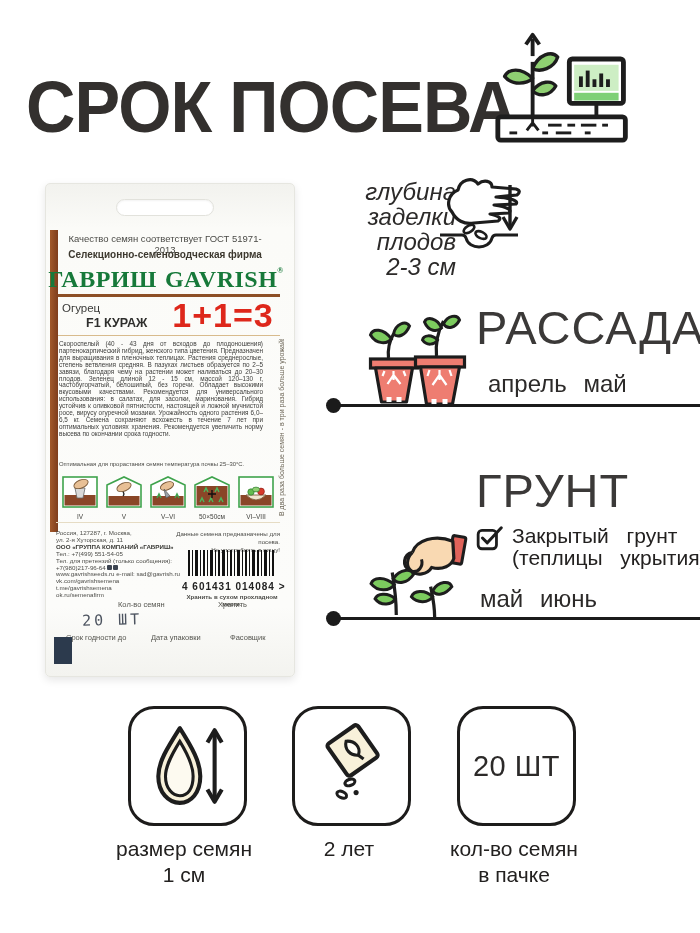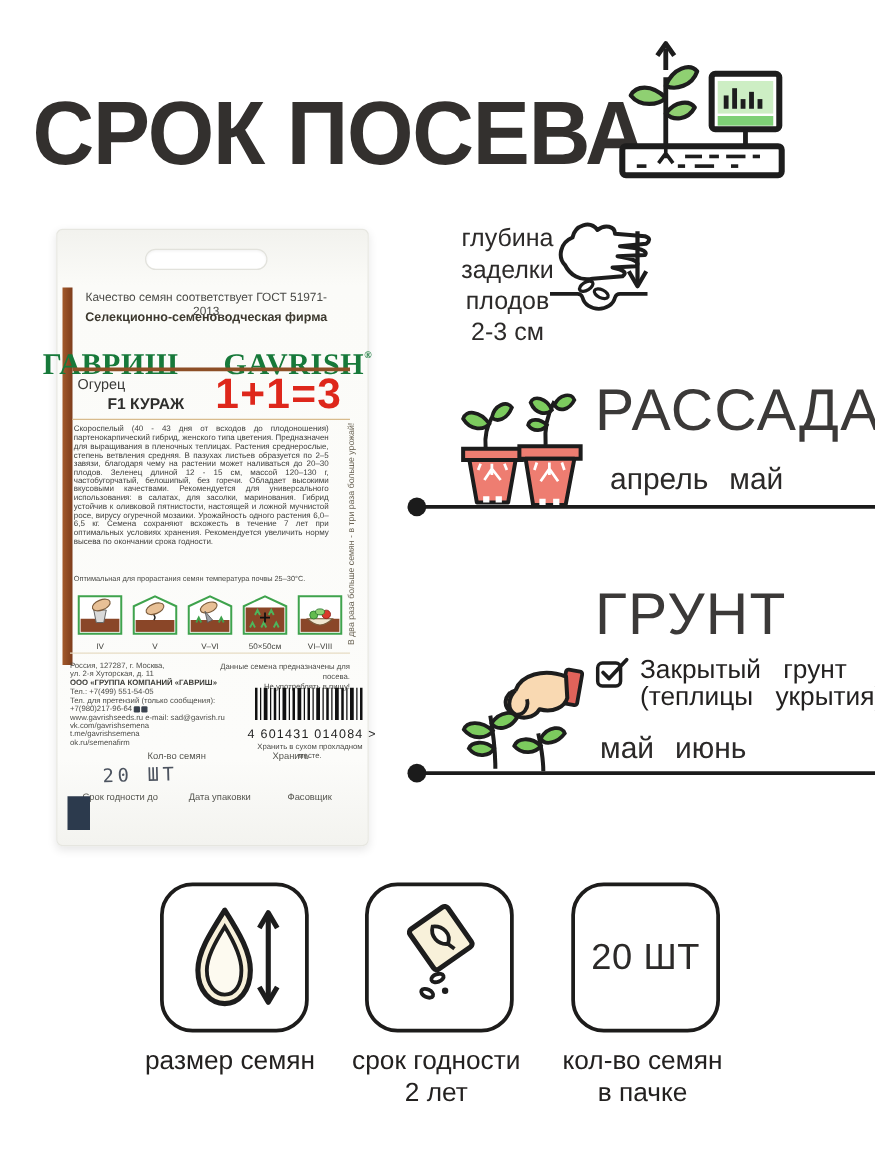--- a/index.html
+++ b/index.html
@@ -7,50 +7,50 @@
   .abs{position:absolute;}
   
   .page-title{left:26px;top:66px;font-size:72px;font-weight:700;letter-spacing:-1px;color:#33302e;transform:scaleX(.95);transform-origin:left;white-space:nowrap;}
   .header-icon{left:492px;top:30px;}
   
   .packet{left:45px;top:183px;width:248px;height:492px;background:linear-gradient(180deg,#f2f2ee 0%,#fbfbf8 9%,#fcfcfa 86%,#f3f3ef 100%);border:1px solid #e6e6e0;border-radius:5px;box-shadow:0 3px 8px rgba(0,0,0,.10);}
   .euro-slot{left:70px;top:15px;width:96px;height:15px;background:#fff;border:1px solid #e2e2dc;border-radius:9px;box-shadow:inset 0 1px 2px rgba(0,0,0,.05);}
   .brown-stripe{left:4px;top:46px;width:8px;height:302px;background:linear-gradient(90deg,#a2592b,#7e3d1c);}
   .gost-line{left:14px;top:49px;width:210px;text-align:center;font-size:9.5px;color:#4a4a46;}
   .firm-line{left:14px;top:65px;width:210px;text-align:center;font-size:10px;font-weight:700;color:#3c382e;}
-  .brand-row{left:14px;top:82px;width:212px;display:flex;align-items:flex-end;justify-content:center;gap:18px;}
+  .brand-row{left:14px;top:82px;width:212px;display:flex;align-items:flex-start;justify-content:center;gap:4px;}
   .brand-ru,.brand-en{font-family:"Liberation Serif",serif;font-weight:700;font-size:24px;color:#17793a;letter-spacing:.5px;}
   .brand-reg{font-size:8px;vertical-align:top;color:#17793a;}
   .div1{left:12px;top:110px;width:222px;height:2.5px;background:#8d4f26;}
   .culture{left:16px;top:118px;font-size:11.5px;color:#3a3a38;}
   .variety{left:16px;top:132px;font-size:12.5px;font-weight:700;color:#2e2e2c;padding-left:24px;}
   .promo{left:122px;top:112px;width:110px;text-align:center;font-size:34px;font-weight:700;color:#de271b;letter-spacing:1px;}
   .div2{left:12px;top:151px;width:222px;height:1px;background:#d8bb8d;}
   .descr{left:13px;top:157px;width:204px;font-size:6.4px;line-height:6.9px;text-align:justify;color:#3d3d3b;}
   .optimal{left:13px;top:277px;width:204px;font-size:5.9px;color:#4a4a46;}
   .side-note{right:9px;top:150px;height:182px;writing-mode:vertical-rl;transform:rotate(180deg);font-size:7px;color:#6b6455;white-space:nowrap;}
   .picto-row{left:14px;top:292px;width:216px;display:flex;gap:4px;}
   .picto{width:40px;text-align:center;}
   .picto-label{font-size:6.5px;color:#454540;margin-top:1px;}
   .div3{left:10px;top:338px;width:224px;height:1px;background:#e6dcc4;}
   .addr{left:10px;top:346px;width:128px;font-size:6.2px;line-height:6.9px;color:#4c4c48;}
   .addr .b{font-weight:700;color:#3a3a36;}
   .soc{display:inline-block;width:5px;height:5px;background:#3c4450;border-radius:1px;margin-left:1px;vertical-align:middle;}
   .notice{left:122px;top:346px;width:112px;text-align:right;font-size:6.2px;line-height:8px;color:#4c4c48;}
-  .barcode-wrap{left:152px;top:366px;width:100px;text-align:center;}
+  .barcode-wrap{left:136px;top:366px;width:100px;text-align:center;font-weight:bold;}
   .barcode-num{font-size:10px;color:#222;letter-spacing:1px;margin-top:1px;white-space:nowrap;}
   .storage{font-size:6.2px;color:#4c4c48;margin-top:1px;}
   .qty-label{left:72px;top:416px;font-size:7.5px;color:#55554f;}
   .batch-label{left:172px;top:416px;font-size:7.5px;color:#55554f;}
   .qty-value{left:36px;top:427px;font-size:15px;letter-spacing:3px;color:#4d5460;font-family:"DejaVu Sans Mono",monospace;transform:rotate(-1.5deg);}
   .field-labels{left:0;top:449px;width:248px;font-size:7.5px;color:#55554f;}
   .fl-expiry{left:20px;top:0;}.fl-date{left:105px;top:0;}.fl-packer{left:184px;top:0;}
   .navy-square{left:8px;top:453px;width:18px;height:27px;background:#2c3a4d;}
   
-  .depth-text{left:356px;top:179px;width:100px;text-align:center;font-size:20px;line-height:25px;color:#2c2a29;}
+  .depth-text{left:356px;top:179px;width:100px;text-align:right;font-size:24px;line-height:25px;color:#2c2a29;font-style:italic;}
   .depth-icon{left:438px;top:172px;}
   .sec-title{font-size:47px;font-weight:400;letter-spacing:1px;color:#3b3938;white-space:nowrap;}
   .rassada-title{left:476px;top:300px;}
   .grunt-title{left:476px;top:463px;}
   .months{font-size:24px;color:#2c2a29;word-spacing:10px;white-space:nowrap;text-align:right;}
   .rassada-months{left:488px;top:370px;}
   .grunt-months{left:480px;top:585px;}
   .check-row{left:476px;top:525px;display:flex;gap:8px;}
   .check-text{font-size:21px;line-height:22px;color:#232120;word-spacing:12px;white-space:nowrap;}
   .timeline{height:3px;background:#1b1b1b;}
@@ -328,21 +328,21 @@
     <ellipse cx="30" cy="70" rx="5" ry="3" transform="rotate(25 30 70)" fill="#fff" stroke="#1d1d1d" stroke-width="3"></ellipse>
     <circle cx="44" cy="68" r="2.5" fill="#1d1d1d"></circle>
   </svg>
 </div>
 <div class="abs card card3">
   <span class="card3-value">20 ШТ</span>
 </div>
 
 <div class="abs card-label cl1">
   <div>размер семян</div>
+  <div>1 см</div>
 </div>
 <div class="abs card-label cl2">
-  <div>срок годности</div>
   <div>2 лет</div>
 </div>
 <div class="abs card-label cl3">
   <div>кол-во семян</div>
   <div>в пачке</div>
 </div>
 
 </body></html>

